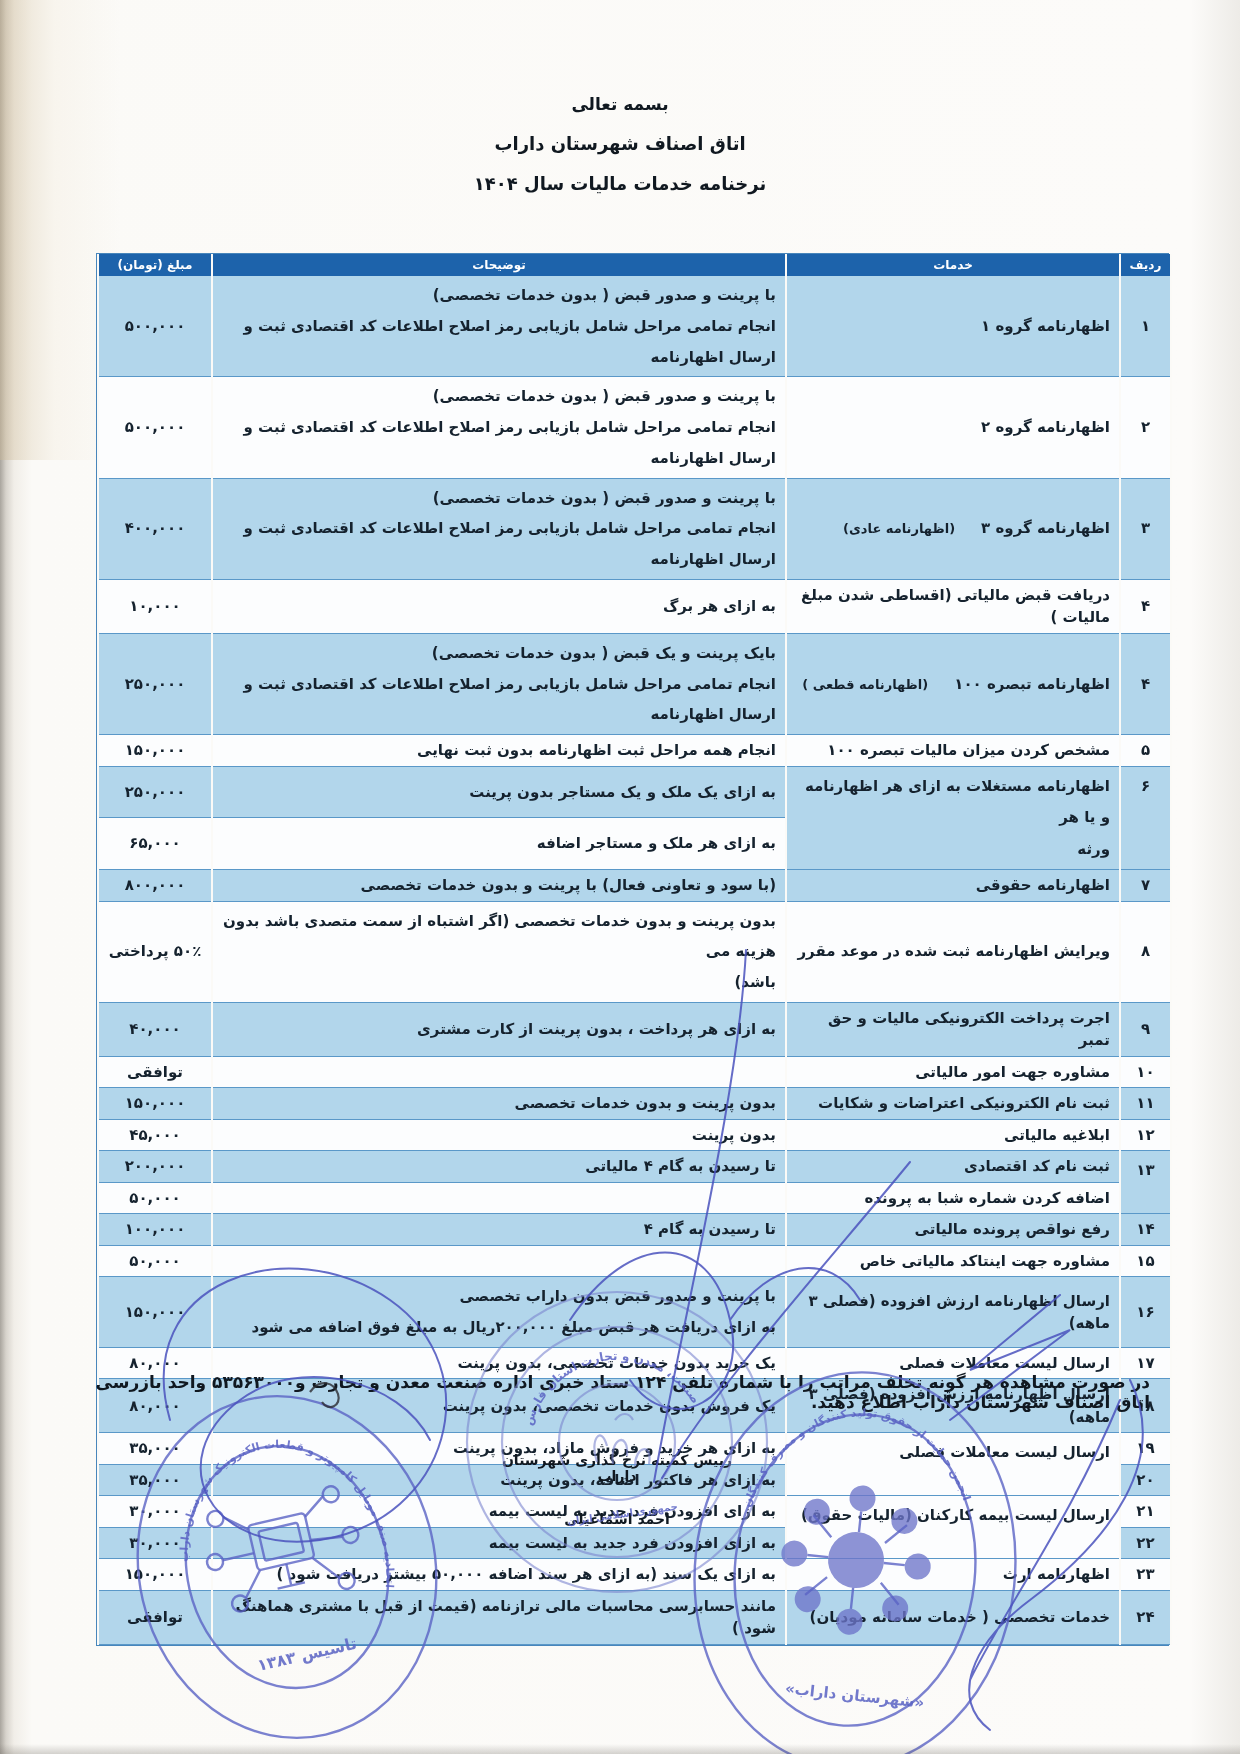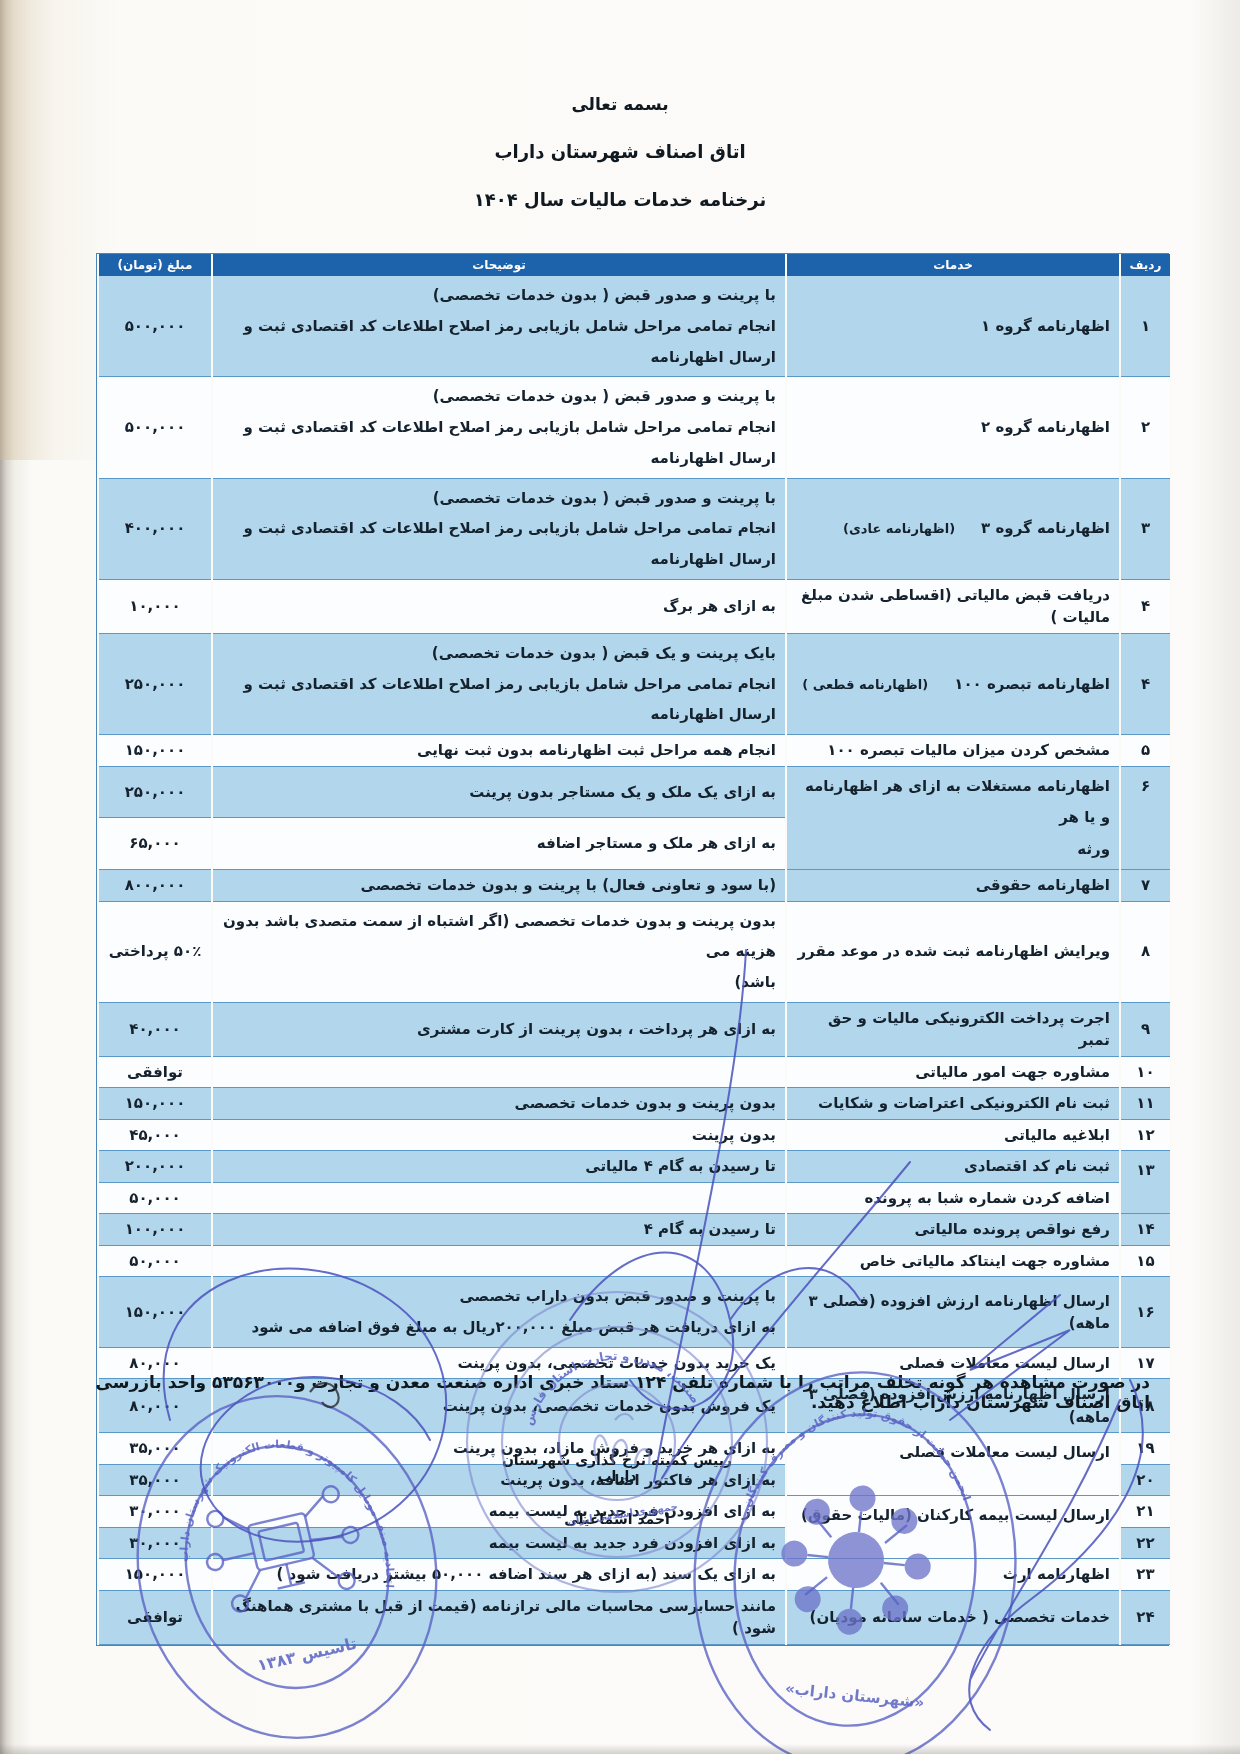--- a/index.html
+++ b/index.html
@@ -6,21 +6,21 @@
   html,body{width:1240px;height:1754px}
   body{position:relative;background:#e8e6e2;font-family:"DejaVu Sans",sans-serif;overflow:hidden}
   .page{position:absolute;inset:0;
     background:linear-gradient(90deg,#a9a59e 0,#d7d3cc 6px,#f1eee8 14px,#fbfaf7 32px,#fcfbf9 96%,#edebe7 100%)}
   .corner-tint{position:absolute;left:0;top:0;width:120px;height:460px;
     background:linear-gradient(90deg,rgba(205,185,150,.45) 0,rgba(238,228,208,.25) 45%,rgba(250,248,243,0) 100%)}
   .bottom-shade{position:absolute;left:0;bottom:0;width:100%;height:10px;
     background:linear-gradient(180deg,rgba(0,0,0,0) 0,rgba(90,85,78,.25) 100%)}
 
   .hdr{position:absolute;left:200px;top:94px;width:840px;direction:rtl;
-    display:flex;flex-direction:column;align-items:center;gap:27px;color:#101820}
+    display:flex;flex-direction:column;align-items:center;gap:19px;color:#101820}
   .hdr div{font-weight:bold}
   .h1{font-size:17px}.h2{font-size:18px}.h3{font-size:19px}.h4{font-size:18px}
 
   .tblwrap{position:absolute;left:96px;top:253px;width:1073px;border:1px solid #4886bb;background:#fcfdfe}
   table{width:100%;border-collapse:collapse;direction:rtl;table-layout:fixed}
   th{background:#1d63ab;color:#fff;font-size:12px;font-weight:bold;padding:4px 6px;text-align:center;
      border-left:2px solid #fbfaf7;border-right:2px solid #fbfaf7}
   td{font-size:15px;font-weight:bold;color:#15222e;padding:4px 9px;vertical-align:middle;
      border-bottom:1px solid #5a98c8;border-left:2px solid #fbfaf7;border-right:2px solid #fbfaf7;
      line-height:1.5}

